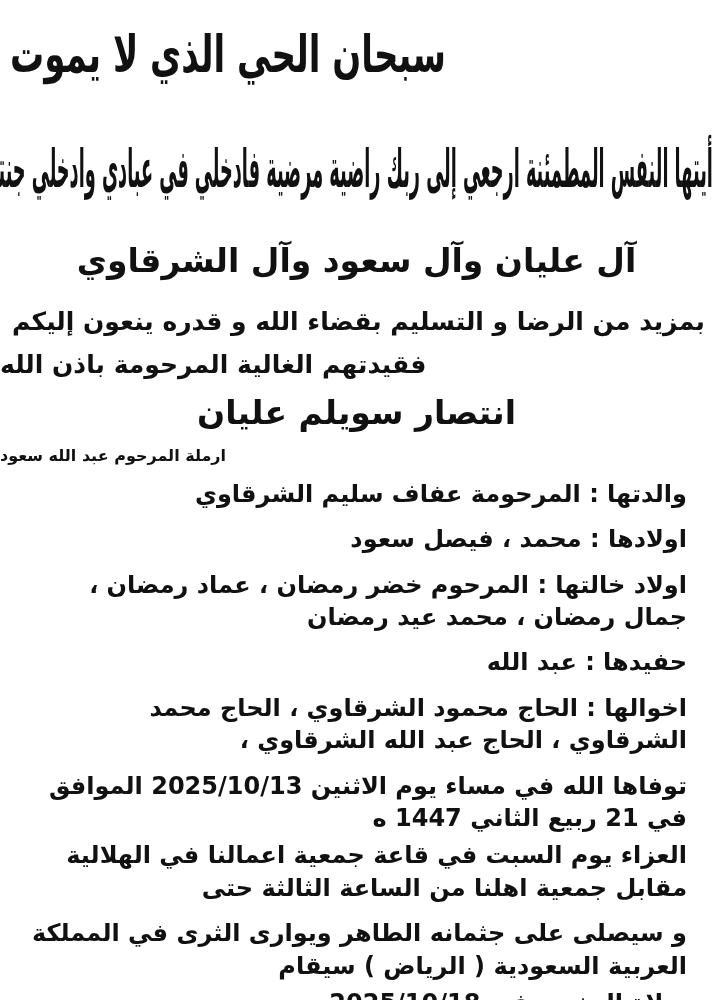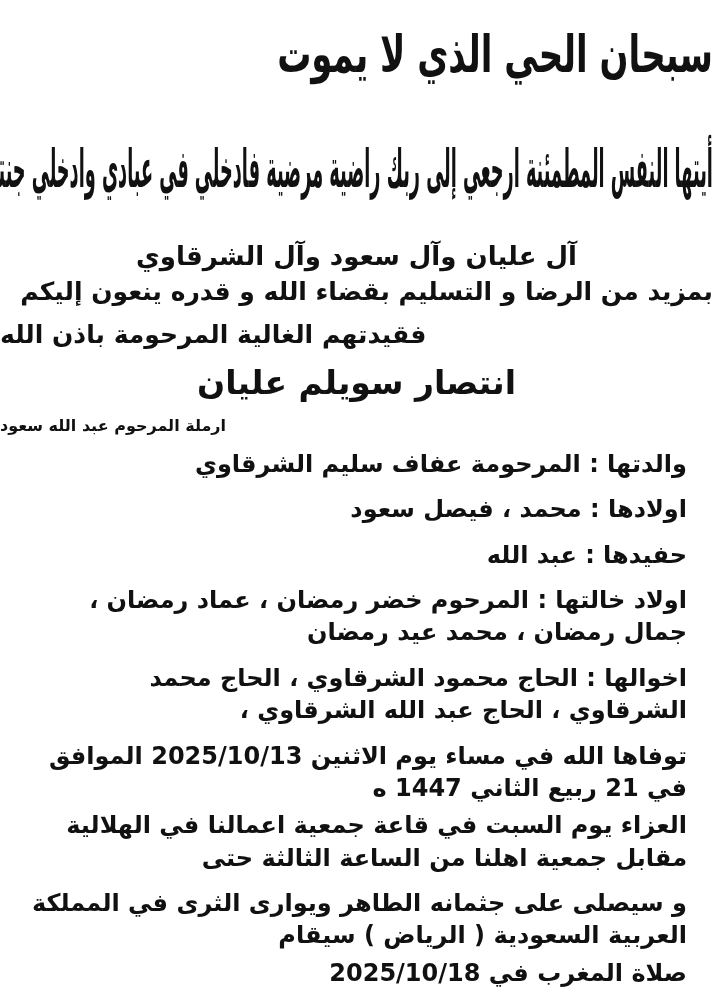--- a/index.html
+++ b/index.html
@@ -18,21 +18,21 @@
     direction: rtl;
     overflow: hidden;
     box-sizing: border-box;
   }
   
   .callig-top {
     margin-top: 12px;
     height: 84px;
     display: flex;
     align-items: center;
-    justify-content: flex-start;
+    justify-content: flex-end;
     overflow: hidden;
     margin-left: 10px;
   }
   .callig-top .stretch {
     display: inline-block;
     white-space: nowrap;
     font-weight: bold;
     font-size: 34px;
     transform: scaleY(1.5);
   }
@@ -48,29 +48,30 @@
     display: inline-block;
     white-space: nowrap;
     font-weight: bold;
     font-size: 17px;
     transform: scaleY(3.1) scaleX(1.04);
   }
   
   .families-title {
     margin: 26px 0 0;
     text-align: center;
-    font-size: 26px;
+    font-size: 33px;
     font-weight: bold;
     line-height: 1.3;
   }
   .intro-line1 {
-    margin-top: 3px;
-    text-align: right;
+    margin-top: 24px;
+    text-align: left;
     font-size: 25px;
     font-weight: bold;
+    padding-left: 12px;
   }
   .intro-line2 {
     margin-top: 14px;
     text-align: left;
     font-size: 25px;
     font-weight: bold;
   }
   .deceased-name {
     margin: 14px 13px 0;
     text-align: center;
@@ -119,22 +120,22 @@
 
   <div class="intro-line1">بمزيد من الرضا و التسليم بقضاء الله و قدره ينعون إليكم</div>
   <div class="intro-line2">فقيدتهم الغالية المرحومة باذن الله</div>
 
   <h2 class="deceased-name">انتصار سويلم عليان</h2>
   <div class="deceased-relation">ارملة المرحوم عبد الله سعود</div>
 
   <div class="details">
     <div class="detail-line">والدتها : المرحومة عفاف سليم الشرقاوي</div>
     <div class="detail-line">اولادها  : محمد ، فيصل سعود</div>
+    <div class="detail-line">اولاد خالتها : المرحوم خضر رمضان ، عماد رمضان ، جمال رمضان ، محمد عيد رمضان</div>
     <div class="detail-line">حفيدها  : عبد الله</div>
-    <div class="detail-line">اولاد خالتها : المرحوم خضر رمضان ، عماد رمضان ، جمال رمضان ، محمد عيد رمضان</div>
     <div class="detail-line">اخوالها : الحاج محمود الشرقاوي ، الحاج محمد الشرقاوي ، الحاج عبد الله الشرقاوي ،</div>
 
     <div class="detail-line">توفاها الله في مساء يوم الاثنين 2025/10/13 الموافق في 21 ربيع الثاني 1447 ه</div>
     <div class="detail-line tight">العزاء يوم السبت في قاعة جمعية اعمالنا في الهلالية مقابل جمعية اهلنا من الساعة الثالثة حتى</div>
     <div class="detail-line">و سيصلى على جثمانه الطاهر ويوارى الثرى في المملكة العربية السعودية ( الرياض )  سيقام</div>
     <div class="detail-line tight">صلاة المغرب  في 2025/10/18</div>
   </div>
 
 </div>
 

